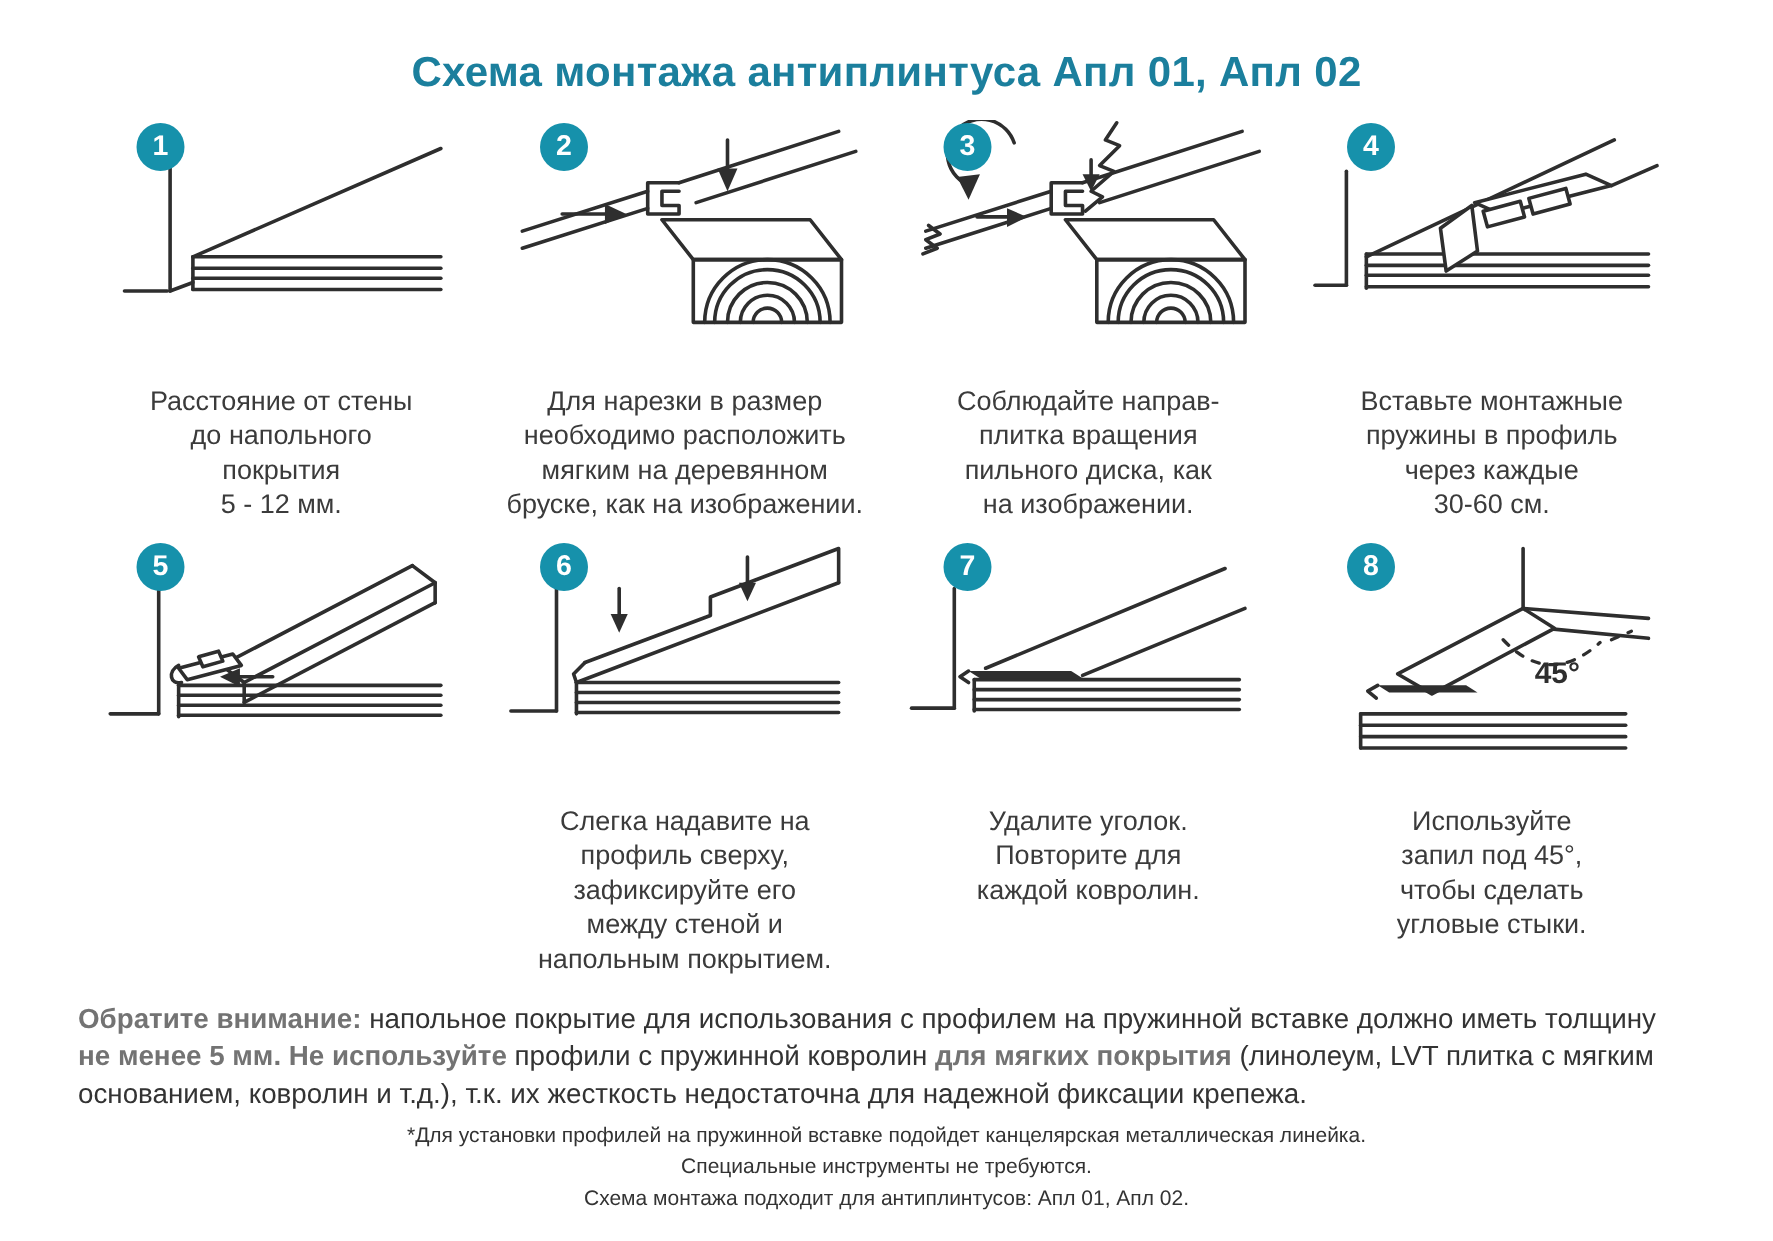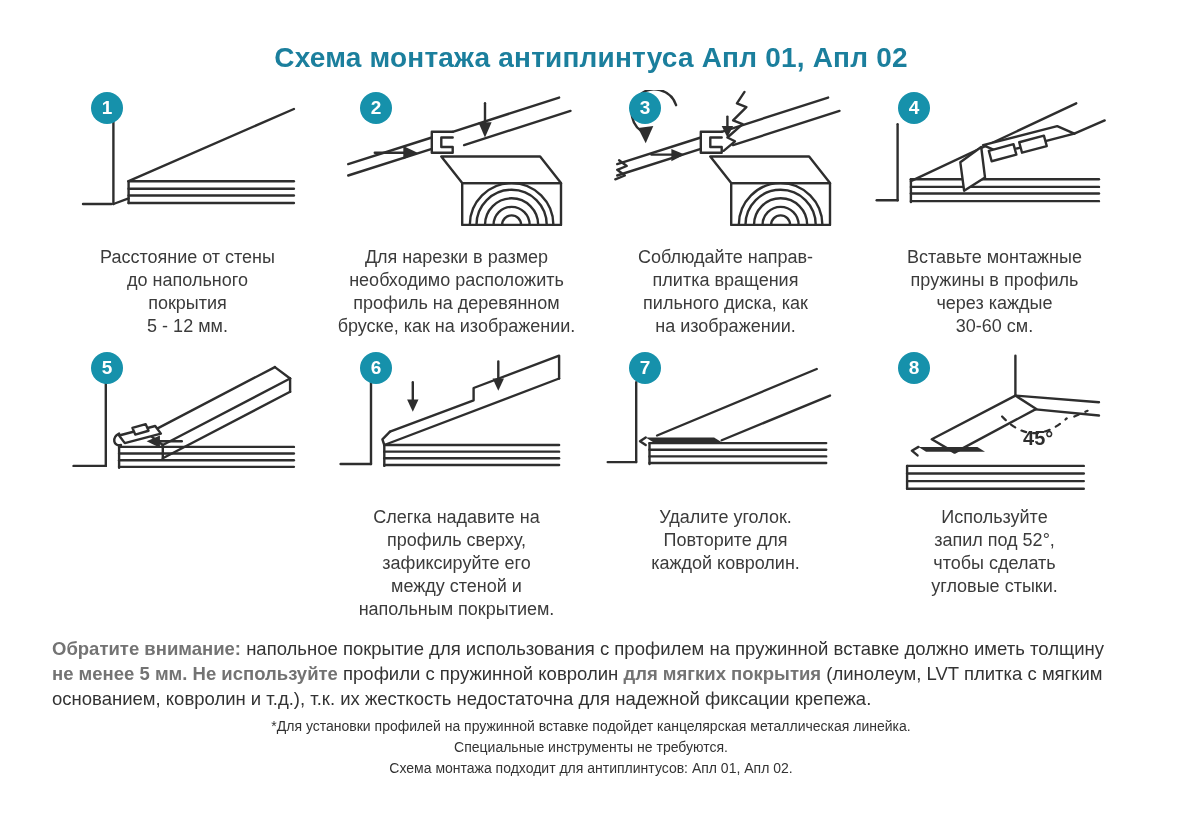--- a/index.html
+++ b/index.html
@@ -15,21 +15,21 @@
     font-family:"Liberation Sans", sans-serif;
     color:var(--text);
     overflow:hidden;
   }
   .page{width:1182px;height:827px;position:relative;background:#fff;}
   .title{
     text-align:center;
     color:var(--accent);
     font-size:28px;
     font-weight:700;
-    margin:10px;
+    margin:0;
     padding-top:32px;
     letter-spacing:.2px;
   }
   .grid{
     display:grid;
     grid-template-columns:repeat(4,1fr);
     width:1076px;
     margin:0 auto;
   }
   .grid.row-1{margin-top:14px;}
@@ -47,21 +47,21 @@
   .stroke{stroke:var(--line);stroke-width:2.4;fill:none;stroke-linecap:round;stroke-linejoin:round;}
   .fillw{stroke:var(--line);stroke-width:2.4;fill:#fff;stroke-linejoin:round;}
   .filld{fill:var(--line);stroke:none;}
   .dash{stroke:var(--line);stroke-width:2.2;fill:none;stroke-dasharray:5 7;stroke-linecap:round;}
   .angle-text{font-size:21px;font-weight:700;fill:var(--line);font-family:"Liberation Sans",sans-serif;}
   .caption{
     text-align:center;
     white-space:pre-line;
     font-size:18px;
     line-height:1.28;
-    margin-top:4px;
+    margin-top:24px;
     color:var(--text);
   }
   .note{
     width:1078px;
     margin:16px auto 0;
     font-size:18.5px;
     line-height:1.34;
     color:#333;
   }
   .note b{color:#737373;}
@@ -128,21 +128,21 @@
           <line x1="104" y1="50" x2="16" y2="78"></line>
           <line x1="104" y1="62" x2="16" y2="90"></line>
           <line x1="160" y1="14" x2="160" y2="38"></line>
           <line x1="44" y1="66" x2="78" y2="66"></line>
         </g>
         <polygon class="filld" points="153,34 167,34 160,50"></polygon>
         <polygon class="filld" points="74,59 74,73 89,66"></polygon>
       </svg>
       <div class="caption">Для нарезки в размер
 необходимо расположить
-профиль на деревянном
+мягким на деревянном
 бруске, как на изображении.</div>
     </div>
 
     <div class="step">
       <div class="badge">
           <span>3</span>
         </div>
       <svg class="illus" viewBox="0 0 260 160">
         <g class="stroke">
           <g>
@@ -321,21 +321,21 @@
           </g>
           <path d="M50,102 l-7,4 l6,5"></path>
         </g>
         <polygon class="fillw" points="64,94 152,48 174,62 88,108"></polygon>
         <polygon class="filld" points="50,102 112,102 120,107 58,107"></polygon>
         <path class="dash" d="M138,70 Q170,104 206,72"></path>
         <line class="dash" x1="214" y1="70" x2="228" y2="64"></line>
         <text class="angle-text" x="176" y="100" text-anchor="middle">45°</text>
       </svg>
       <div class="caption">Используйте
-запил под 52°,
+запил под 45°,
 чтобы сделать
 угловые стыки.</div>
     </div>
   </div>
 
   <p class="note"><b>Обратите внимание: </b><span>напольное покрытие для использования с профилем на пружинной вставке должно иметь толщину </span><b>не менее 5 мм. Не используйте </b><span>профили с пружинной ковролин </span><b>для мягких покрытия </b><span>(линолеум, LVT плитка с мягким основанием, ковролин и т.д.), т.к. их жесткость недостаточна для надежной фиксации крепежа.</span></p>
 
   <div class="footnotes">
     <p>*Для установки профилей на пружинной вставке подойдет канцелярская металлическая линейка.</p>
     <p>Специальные инструменты не требуются.</p>

